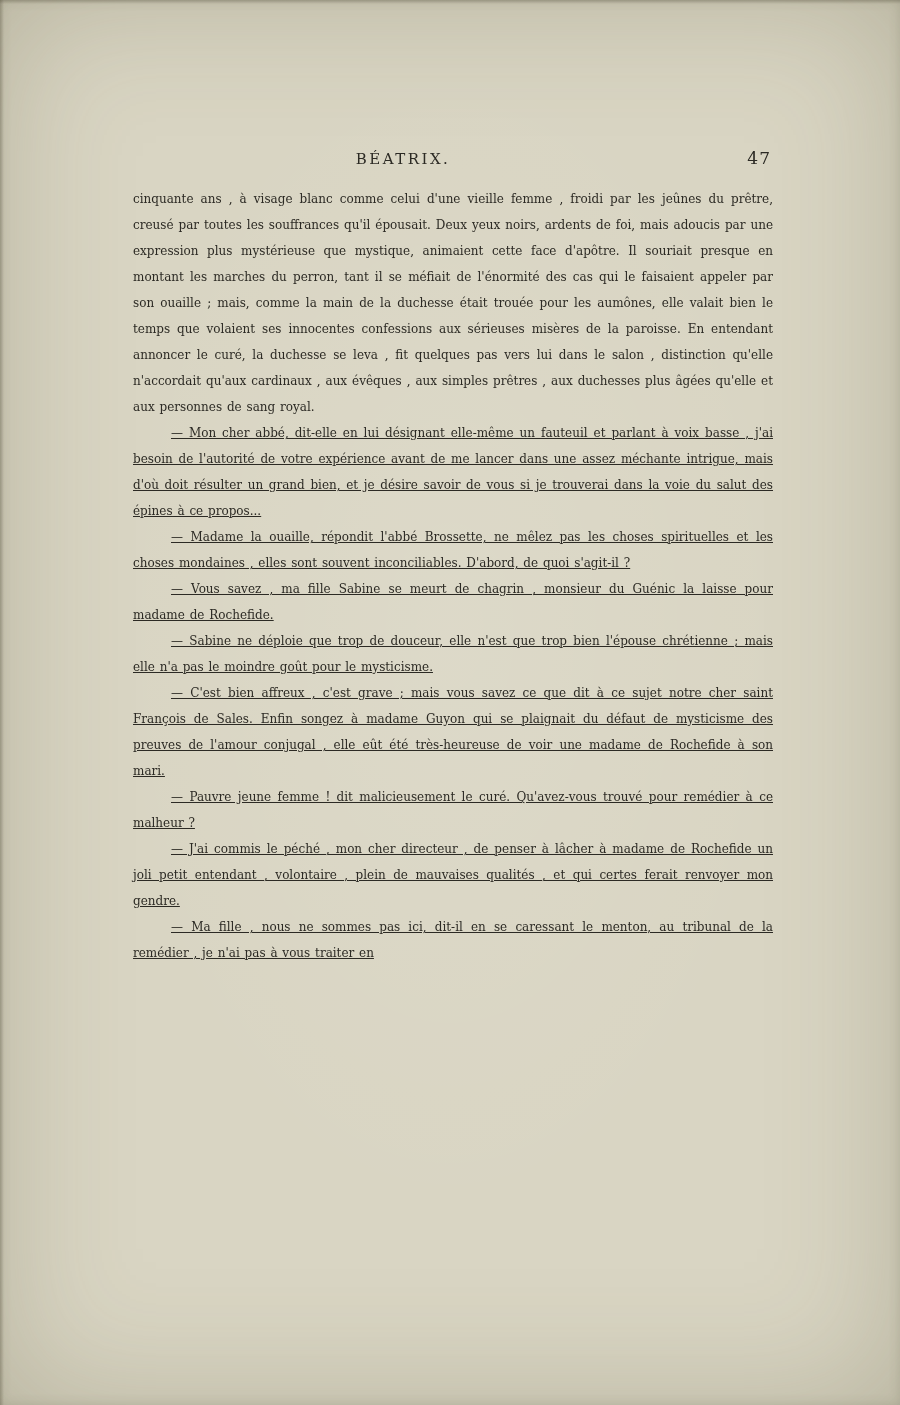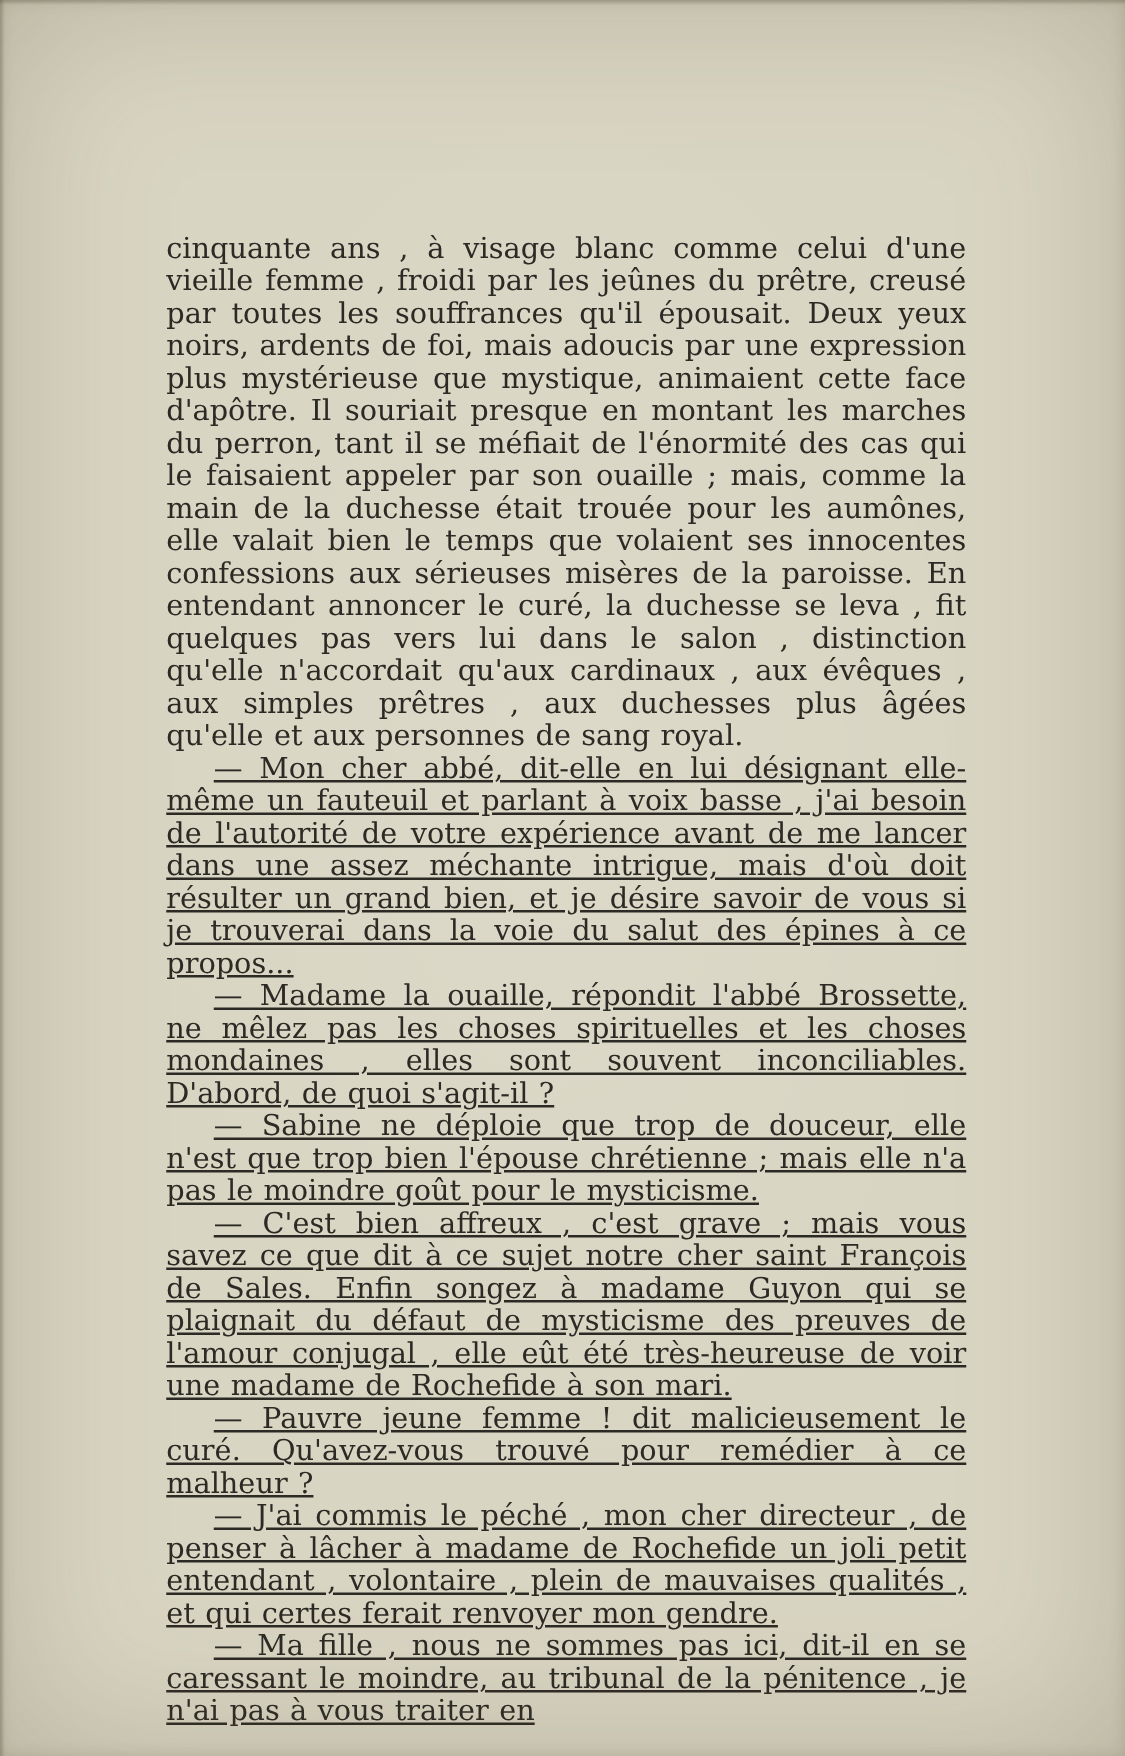--- a/index.html
+++ b/index.html
@@ -63,46 +63,51 @@
     top: -2px;
     font-size: 17px;
     letter-spacing: 1px;
   }
   .text-block {
     position: absolute;
     left: 133px;
     top: 186px;
     width: 640px;
     text-align: justify;
-    font-size: 23px;
+    font-size: 12px;
     line-height: 26px;
     word-spacing: 1px;
   }
   .para {
     margin: 0;
   }
   .para.indent {
     text-indent: 38px;
     text-decoration: underline;
   }
 </style>
 </head>
 <body style="--paper: #d9d5c3; --ink: #2c2a24;">
 
 <div class="page">
 
+  <div class="page-header">
+    <span class="running-title">BÉATRIX.</span>
+    <span class="page-number">47</span>
+  </div>
 
   <div class="text-block">
       <p class="para">cinquante ans , à visage blanc comme celui d'une vieille femme , froidi par les jeûnes du prêtre, creusé par toutes les souffrances qu'il épousait. Deux yeux noirs, ardents de foi, mais adoucis par une expression plus mystérieuse que mystique, animaient cette face d'apôtre. Il souriait presque en montant les marches du perron, tant il se méfiait de l'énormité des cas qui le faisaient appeler par son ouaille ; mais, comme la main de la duchesse était trouée pour les aumônes, elle valait bien le temps que volaient ses innocentes confessions aux sérieuses misères de la paroisse. En entendant annoncer le curé, la duchesse se leva , fit quelques pas vers lui dans le salon , distinction qu'elle n'accordait qu'aux cardinaux , aux évêques , aux simples prêtres , aux duchesses plus âgées qu'elle et aux personnes de sang royal.</p>
       <p class="para indent">— Mon cher abbé, dit-elle en lui désignant elle-même un fauteuil et parlant à voix basse , j'ai besoin de l'autorité de votre expérience avant de me lancer dans une assez méchante intrigue, mais d'où doit résulter un grand bien, et je désire savoir de vous si je trouverai dans la voie du salut des épines à ce propos...</p>
       <p class="para indent">— Madame la ouaille, répondit l'abbé Brossette, ne mêlez pas les choses spirituelles et les choses mondaines , elles sont souvent inconciliables. D'abord, de quoi s'agit-il ?</p>
+      <p class="para indent">— Vous savez , ma fille Sabine se meurt de chagrin , monsieur du Guénic la laisse pour madame de Rochefide.</p>
       <p class="para indent">— Sabine ne déploie que trop de douceur, elle n'est que trop bien l'épouse chrétienne ; mais elle n'a pas le moindre goût pour le mysticisme.</p>
       <p class="para indent">— C'est bien affreux , c'est grave ; mais vous savez ce que dit à ce sujet notre cher saint François de Sales. Enfin songez à madame Guyon qui se plaignait du défaut de mysticisme des preuves de l'amour conjugal , elle eût été très-heureuse de voir une madame de Rochefide à son mari.</p>
       <p class="para indent">— Pauvre jeune femme ! dit malicieusement le curé. Qu'avez-vous trouvé pour remédier à ce malheur ?</p>
       <p class="para indent">— J'ai commis le péché , mon cher directeur , de penser à lâcher à madame de Rochefide un joli petit entendant , volontaire , plein de mauvaises qualités , et qui certes ferait renvoyer mon gendre.</p>
-      <p class="para indent">— Ma fille , nous ne sommes pas ici, dit-il en se caressant le moindre, au tribunal de la pénitence , je n'ai pas à vous traiter en</p>
+      <p class="para indent">— Ma fille , nous ne sommes pas ici, dit-il en se caressant le menton, au tribunal de la remédier , je n'ai pas à vous traiter en</p>
     </div>
 
   <div class="edge-left"></div>
   <div class="edge-top"></div>
   <div class="scan-vignette"></div>
 
 </div>
 
 </body></html>

